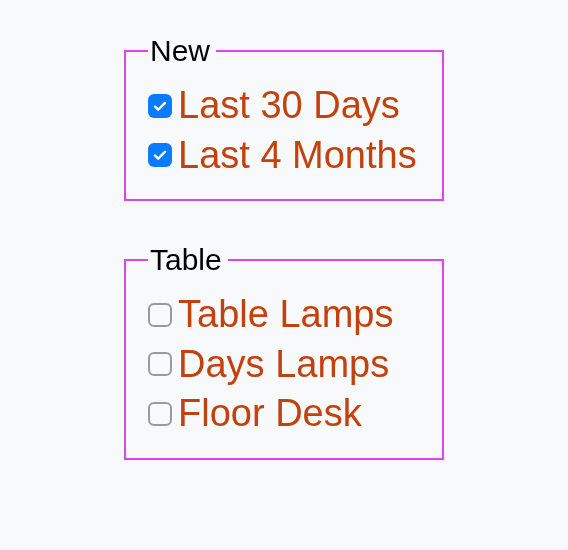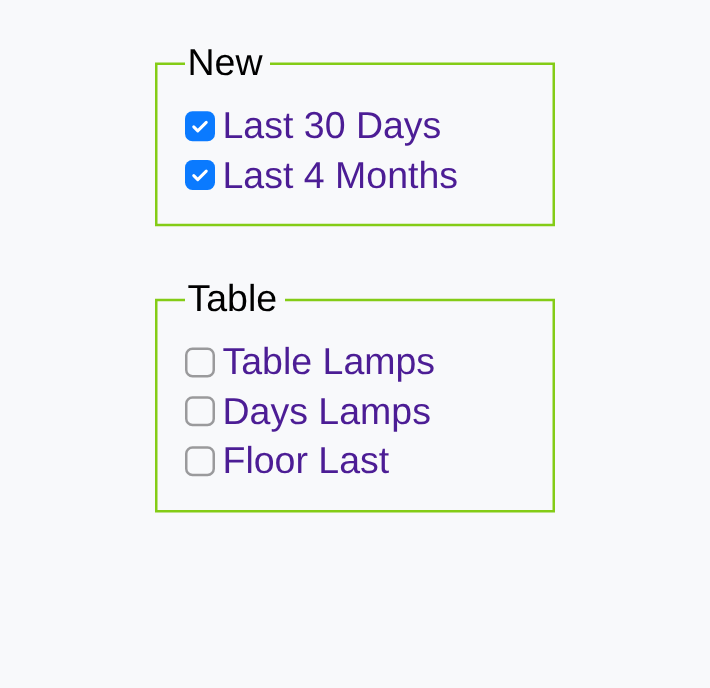--- a/index.html
+++ b/index.html
@@ -11,21 +11,21 @@
       width: 568px;
       height: 550px;
       background: #f8f9fb;
       font-family: -apple-system, BlinkMacSystemFont, "Segoe UI", Helvetica, Arial, sans-serif;
       display: flex;
       flex-direction: column;
       align-items: center;
       padding-top: 36px;
     }
     fieldset {
-      border: 2px solid #84cc16;
+      border: 2px solid #d946ef;
       padding: 14px 22px 18px 22px;
       margin: 0 0 44px 0;
       min-width: 320px;
       background: transparent;
     }
     legend {
       font-size: 30px;
       color: #000;
       padding: 0 6px 0 2px;
       line-height: 1;
@@ -51,22 +51,22 @@
     }
     .cb.unchecked {
       border: 2px solid #9a9a9c;
       background: transparent;
     }
     .cb.checked svg {
       width: 16px;
       height: 16px;
     }
     .lbl {
-      font-size: 30px;
-      color: #4c1d95;
+      font-size: 38px;
+      color: #c2410c;
       line-height: 1.25;
       cursor: pointer;
       text-align: right;
     }
   </style>
 </head>
 <body>
 
 <fieldset>
   <legend>New</legend>
@@ -93,15 +93,15 @@
   <div class="row">
     <span class="cb unchecked"></span>
     <span class="lbl">Table Lamps</span>
   </div>
   <div class="row">
     <span class="cb unchecked"></span>
     <span class="lbl">Days Lamps</span>
   </div>
   <div class="row">
     <span class="cb unchecked"></span>
-    <span class="lbl">Floor Last</span>
+    <span class="lbl">Floor Desk</span>
   </div>
 </fieldset>
 
 </body></html>

